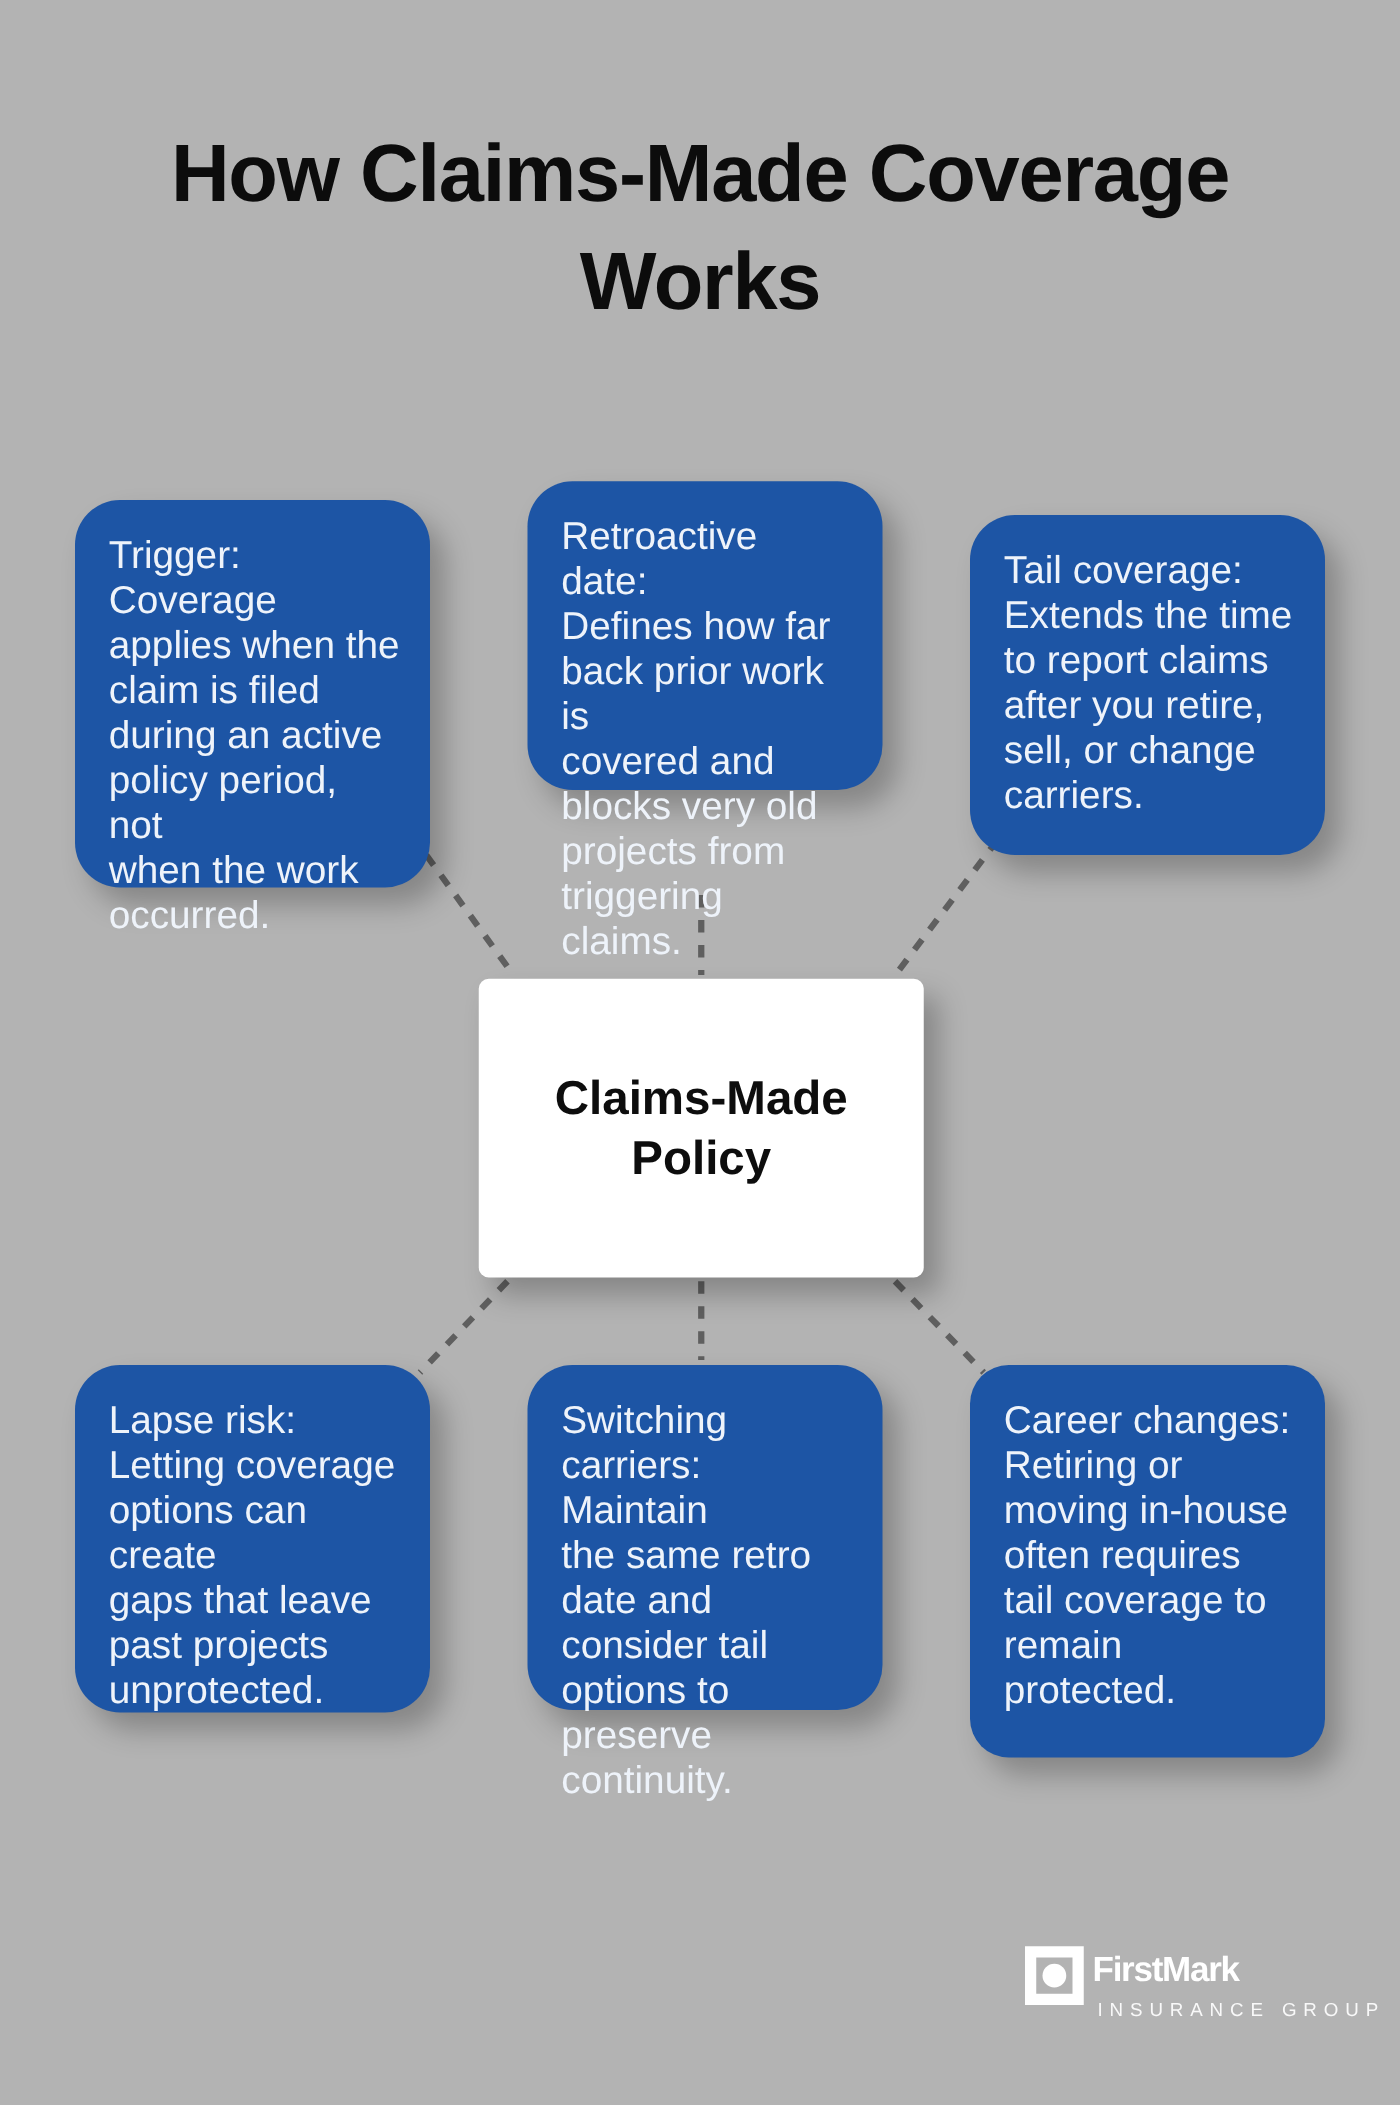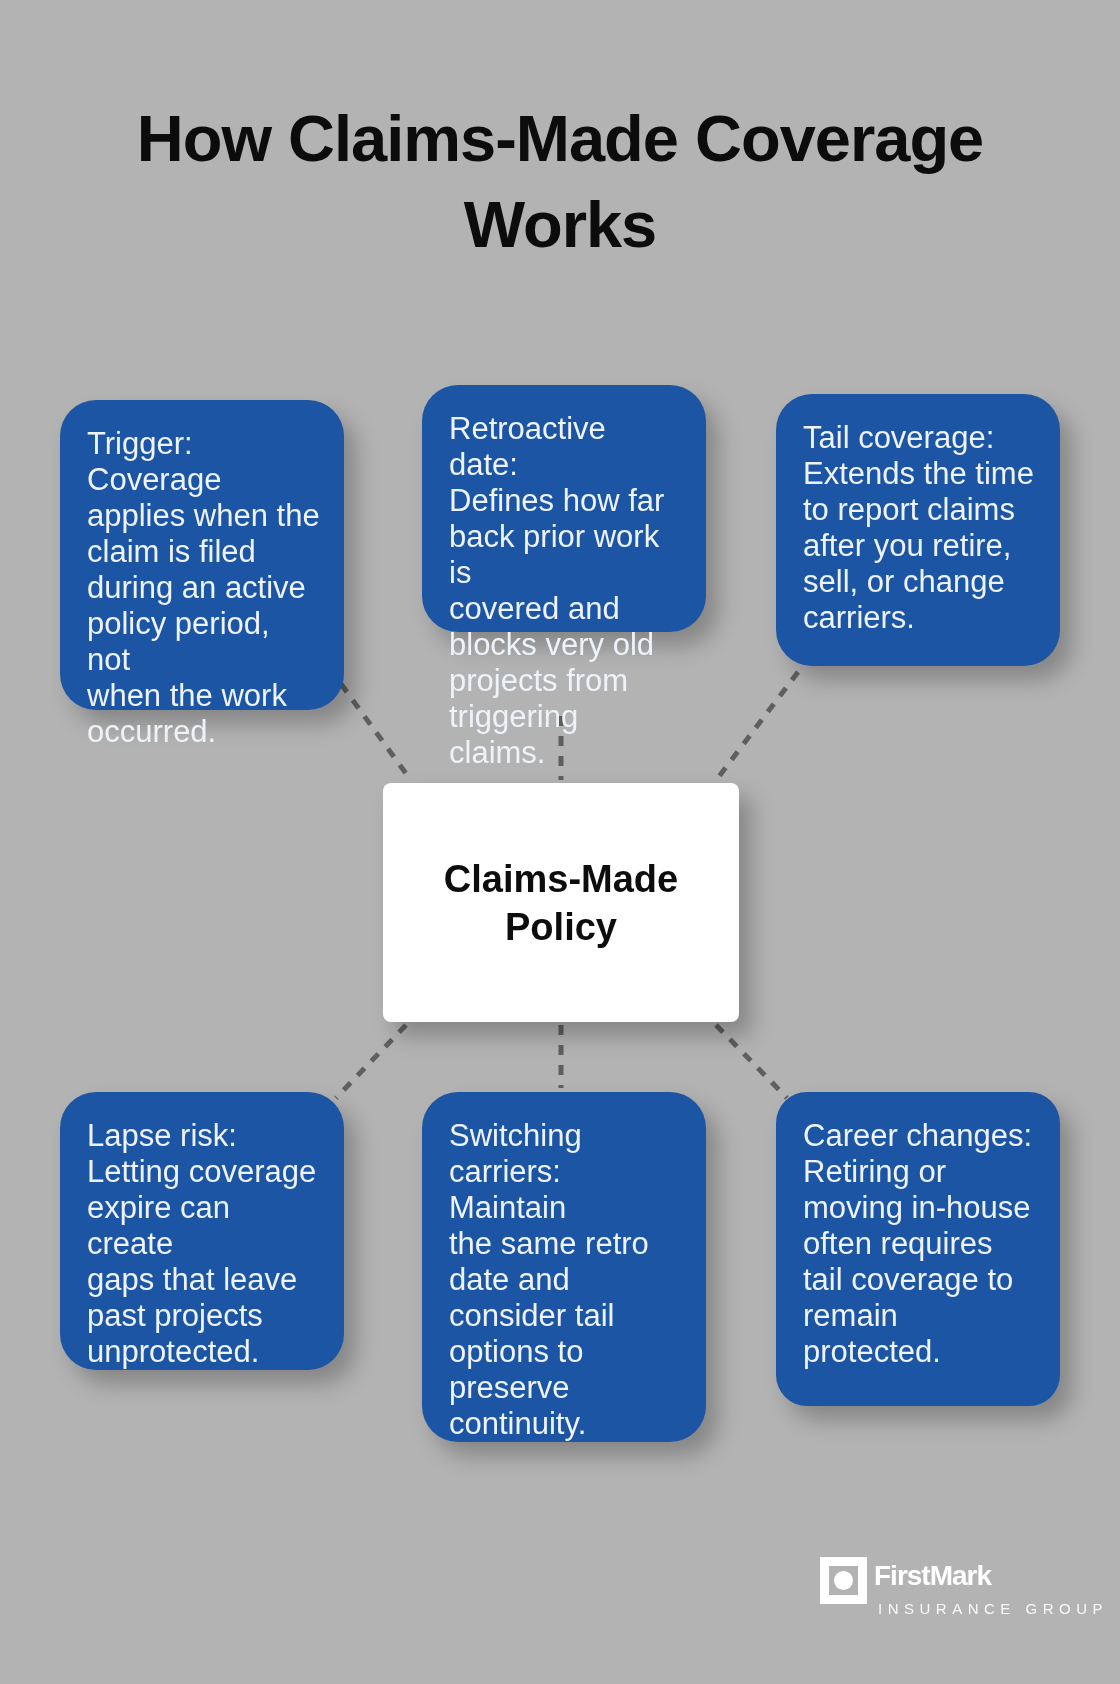--- a/index.html
+++ b/index.html
@@ -49,23 +49,23 @@
     border-radius:36px;
     color:var(--color-node_text);
     font-size:31px;
     line-height:36px;
     padding:26px 24px 24px 27px;
     white-space:pre-line;
     box-shadow:12px 14px 22px rgba(0,0,0,0.25);
   }
   .n1{left:60px;  top:400px;  width:284px; height:310px;}
   .n2{left:422px; top:385px;  width:284px; height:247px;}
-  .n3{left:776px; top:394px;  width:284px; height:272px;}
+  .n3{left:776px; top:412px;  width:284px; height:272px;}
   .n4{left:60px;  top:1092px; width:284px; height:278px;}
-  .n5{left:422px; top:1092px; width:284px; height:350px;}
+  .n5{left:422px; top:1092px; width:284px; height:276px;}
   .n6{left:776px; top:1092px; width:284px; height:314px;border-radius:31px;}
   .center-node{
     position:absolute;
     left:383px;top:783px;
     width:356px;height:239px;
     background:var(--color-center_bg);
     border-radius:8px;
     display:flex;
     align-items:center;
     justify-content:center;
@@ -155,21 +155,21 @@
 
   <div class="node n3">Tail coverage:
 Extends the time
 to report claims
 after you retire,
 sell, or change
 carriers.</div>
 
   <div class="node n4">Lapse risk:
 Letting coverage
-expire can create
+options can create
 gaps that leave
 past projects
 unprotected.</div>
 
   <div class="node n5">Switching
 carriers: Maintain
 the same retro
 date and
 consider tail
 options to

